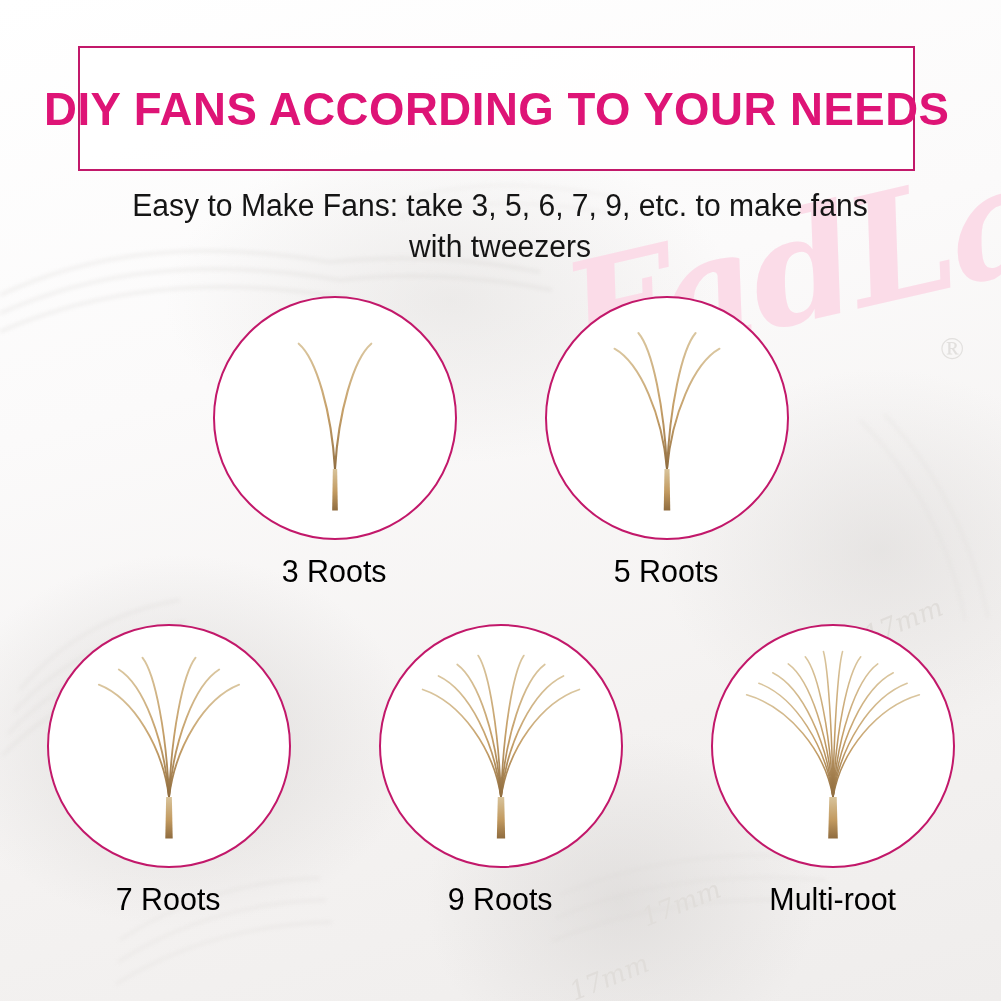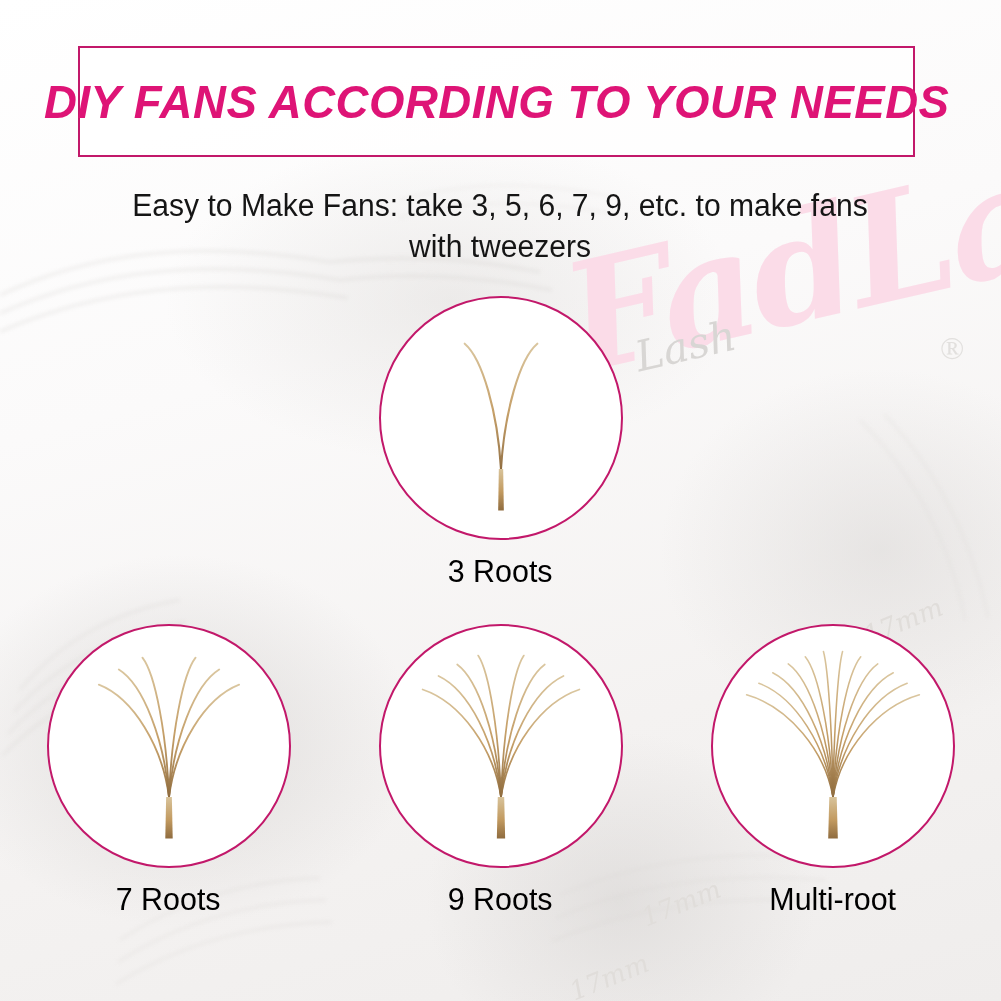--- a/index.html
+++ b/index.html
@@ -89,28 +89,27 @@
     z-index: 5;
     width: 1001px;
     height: 1001px;
   }
 
   #title-box {
     position: absolute;
     left: 78px;
     top: 46px;
     width: 837px;
-    height: 111px;
+    height: 125px;
     border: 2px solid #c2186a;
     background: rgba(255,255,255,0.72);
     display: flex;
     align-items: center;
     justify-content: center;
     box-sizing: border-box;
-    font-style: italic;
   }
   #title-text {
     font-family: "Liberation Sans Narrow", "Liberation Sans", sans-serif;
     font-size: 47px;
     font-weight: 700;
     color: #de1476;
     letter-spacing: 0.5px;
     transform: scaleX(0.97);
     white-space: nowrap;
   }
@@ -242,20 +241,42 @@
               </defs>
               <g>
                 <path d="M122 176 C 118.6 118.6, 103.2 63.8, 85.1 48.5" fill="none" stroke="url(#g-fan-3-roots)" stroke-width="2.12" stroke-linecap="round" opacity="0.95"></path>
                 <path d="M122 176 C 122.0 108.5, 122.0 44.0, 122.0 26.0" fill="none" stroke="url(#g-fan-3-roots)" stroke-width="2.12" stroke-linecap="round" opacity="0.95"></path>
                 <path d="M122 176 C 125.4 118.6, 140.8 63.8, 158.9 48.5" fill="none" stroke="url(#g-fan-3-roots)" stroke-width="2.12" stroke-linecap="round" opacity="0.95"></path>
                 <path d="M119.125 218 L124.875 218 L124.21153846153847 176 L119.78846153846153 176 Z" fill="url(#g-fan-3-roots)"></path>
               </g>
             </svg>
           </div>
         <div class="cell-label">3 Roots</div>
+      </div>
+      <div class="cell">
+        <div class="circle">
+            <svg class="fan-svg" width="244" height="244" viewBox="0 0 244 244">
+              <defs>
+                <linearGradient id="g-fan-5-roots" x1="0" y1="1" x2="0" y2="0">
+                  <stop offset="0%" stop-color="#8f6c3f"></stop>
+                  <stop offset="45%" stop-color="#c29a60"></stop>
+                  <stop offset="100%" stop-color="#d8c39a"></stop>
+                </linearGradient>
+              </defs>
+              <g>
+                <path d="M122 176 C 117.1 120.9, 94.8 68.3, 68.6 53.6" fill="none" stroke="url(#g-fan-5-roots)" stroke-width="2.00" stroke-linecap="round" opacity="0.95"></path>
+                <path d="M122 176 C 119.3 113.7, 107.2 54.2, 92.9 37.6" fill="none" stroke="url(#g-fan-5-roots)" stroke-width="2.00" stroke-linecap="round" opacity="0.95"></path>
+                <path d="M122 176 C 122.0 108.5, 122.0 44.0, 122.0 26.0" fill="none" stroke="url(#g-fan-5-roots)" stroke-width="2.00" stroke-linecap="round" opacity="0.95"></path>
+                <path d="M122 176 C 124.7 113.7, 136.8 54.2, 151.1 37.6" fill="none" stroke="url(#g-fan-5-roots)" stroke-width="2.00" stroke-linecap="round" opacity="0.95"></path>
+                <path d="M122 176 C 126.9 120.9, 149.2 68.3, 175.4 53.6" fill="none" stroke="url(#g-fan-5-roots)" stroke-width="2.00" stroke-linecap="round" opacity="0.95"></path>
+                <path d="M118.675 218 L125.325 218 L124.5576923076923 176 L119.4423076923077 176 Z" fill="url(#g-fan-5-roots)"></path>
+              </g>
+            </svg>
+          </div>
+        <div class="cell-label">5 Roots</div>
       </div>
     </div>
 
     <div class="row-gap"></div>
 
     <div class="grid-row">
       <div class="cell">
         <div class="circle">
             <svg class="fan-svg" width="244" height="244" viewBox="0 0 244 244">
               <defs>

